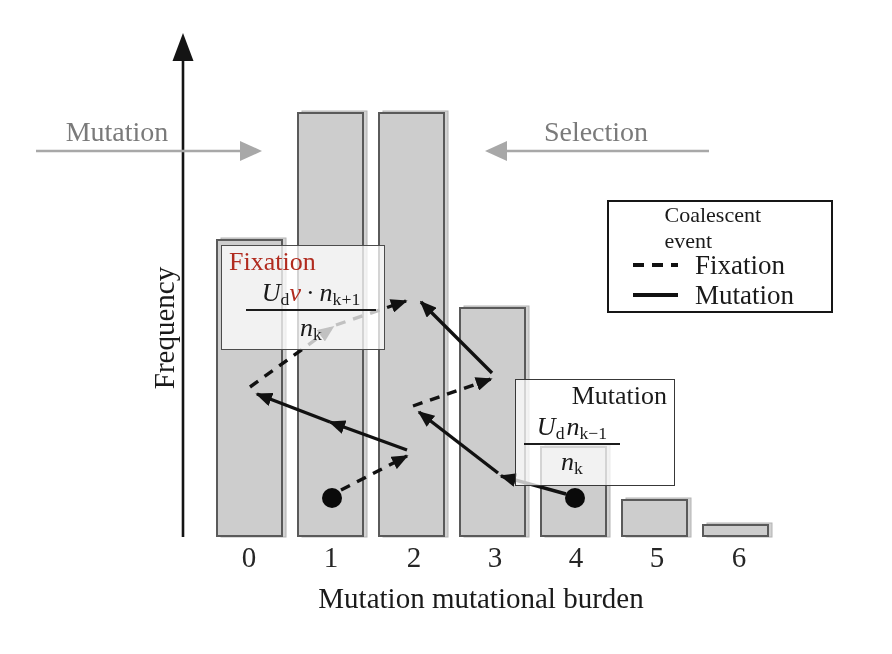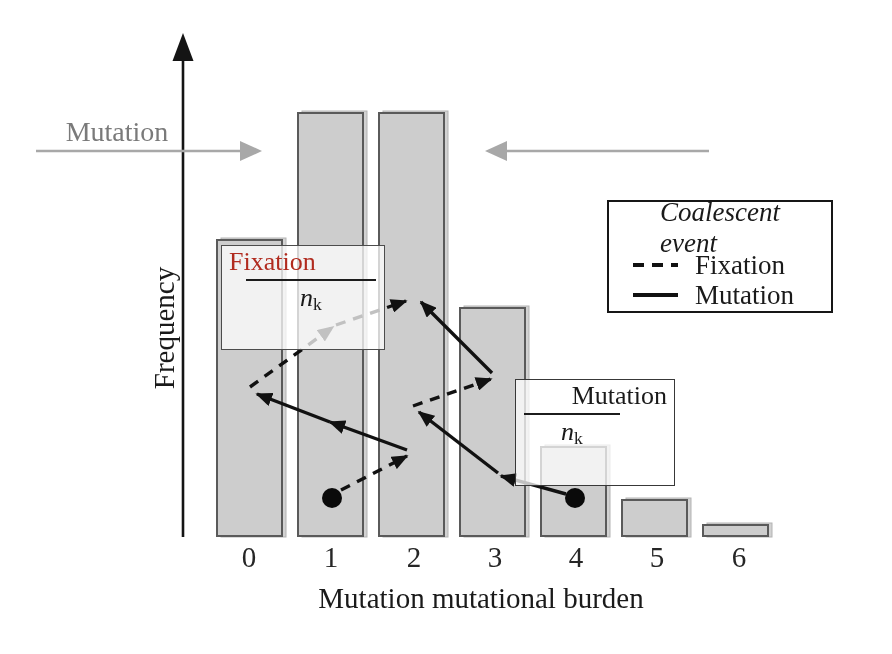--- a/index.html
+++ b/index.html
@@ -20,21 +20,21 @@
   .notebox{position:absolute;z-index:3;background:rgba(255,255,255,0.74);border:1px solid #4c4c4c;}
   .notebox .title{position:absolute;top:2px;font-size:26px;line-height:1.1;}
   .red{color:#b12b1f;}
   .frac{position:absolute;text-align:center;font-size:26px;}
   .frac i{font-style:italic;}
   .frac sub{font-size:0.68em;vertical-align:-0.25em;line-height:0;}
   .frac .bar-line{border:none;border-top:2.2px solid #1c1c1c;margin:1px 0 2px 0;}
   .mdot{margin:0 5px;}
   .legend{position:absolute;left:607px;top:200px;width:226px;height:113px;z-index:4;
           background:#fff;border:2px solid #161616;box-sizing:border-box;}
-  .legend .ltitle{position:absolute;left:50%;top:26px;transform:translate(-50%,-50%);font-size:27px;font-style:italic;}
+  .legend .ltitle{position:absolute;left:50%;top:26px;transform:translate(-50%,-50%);font-size:22px;}
   .lsample{position:absolute;left:24px;height:3.5px;width:45px;}
   .lsample.dashed{background:repeating-linear-gradient(90deg,#111 0 11px,rgba(0,0,0,0) 11px 19px);}
   .lsample.solid{background:#111;}
   .llabel{position:absolute;left:86px;font-size:27px;transform:translateY(-50%);}
 </style>
 </head>
 <body>
 
 <div class="stage">
 
@@ -95,32 +95,35 @@
 
   <span class="abs tick ctr" style="left:249px;top:557px">0</span>
   <span class="abs tick ctr" style="left:331px;top:557px">1</span>
   <span class="abs tick ctr" style="left:414px;top:557px">2</span>
   <span class="abs tick ctr" style="left:495px;top:557px">3</span>
   <span class="abs tick ctr" style="left:576px;top:557px">4</span>
   <span class="abs tick ctr" style="left:657px;top:557px">5</span>
   <span class="abs tick ctr" style="left:739px;top:557px">6</span>
 
   <div class="abs dirlab ctr" style="left:117px;top:132px">Mutation</div>
+  <div class="abs dirlab ctr" style="left:596px;top:132px">Selection</div>
 
   <div class="notebox" style="left:221px;top:245px;width:162px;height:103px;">
     <div class="title red" style="left:7px">Fixation</div>
     <div class="frac" style="left:24px;top:32px;width:130px;">
+      <div><i>U</i><sub>d</sub><i class="red">v</i><span class="mdot">·</span><i>n</i><sub>k+1</sub></div>
       <hr class="bar-line">
       <div><i>n</i><sub>k</sub></div>
     </div>
   </div>
 
   <div class="notebox" style="left:515px;top:379px;width:158px;height:105px;border-color:#383838;">
     <div class="title" style="right:7px">Mutation</div>
     <div class="frac" style="left:8px;top:32px;width:96px;">
+      <div><i>U</i><sub>d</sub><i style="margin-left:2px">n</i><sub>k−1</sub></div>
       <hr class="bar-line">
       <div><i>n</i><sub>k</sub></div>
     </div>
   </div>
 
   <div class="legend">
     <div class="ltitle">Coalescent event</div>
     <span class="lsample dashed" style="top:61px"></span>
     <span class="llabel" style="top:63px">Fixation</span>
     <span class="lsample solid" style="top:91px"></span>

